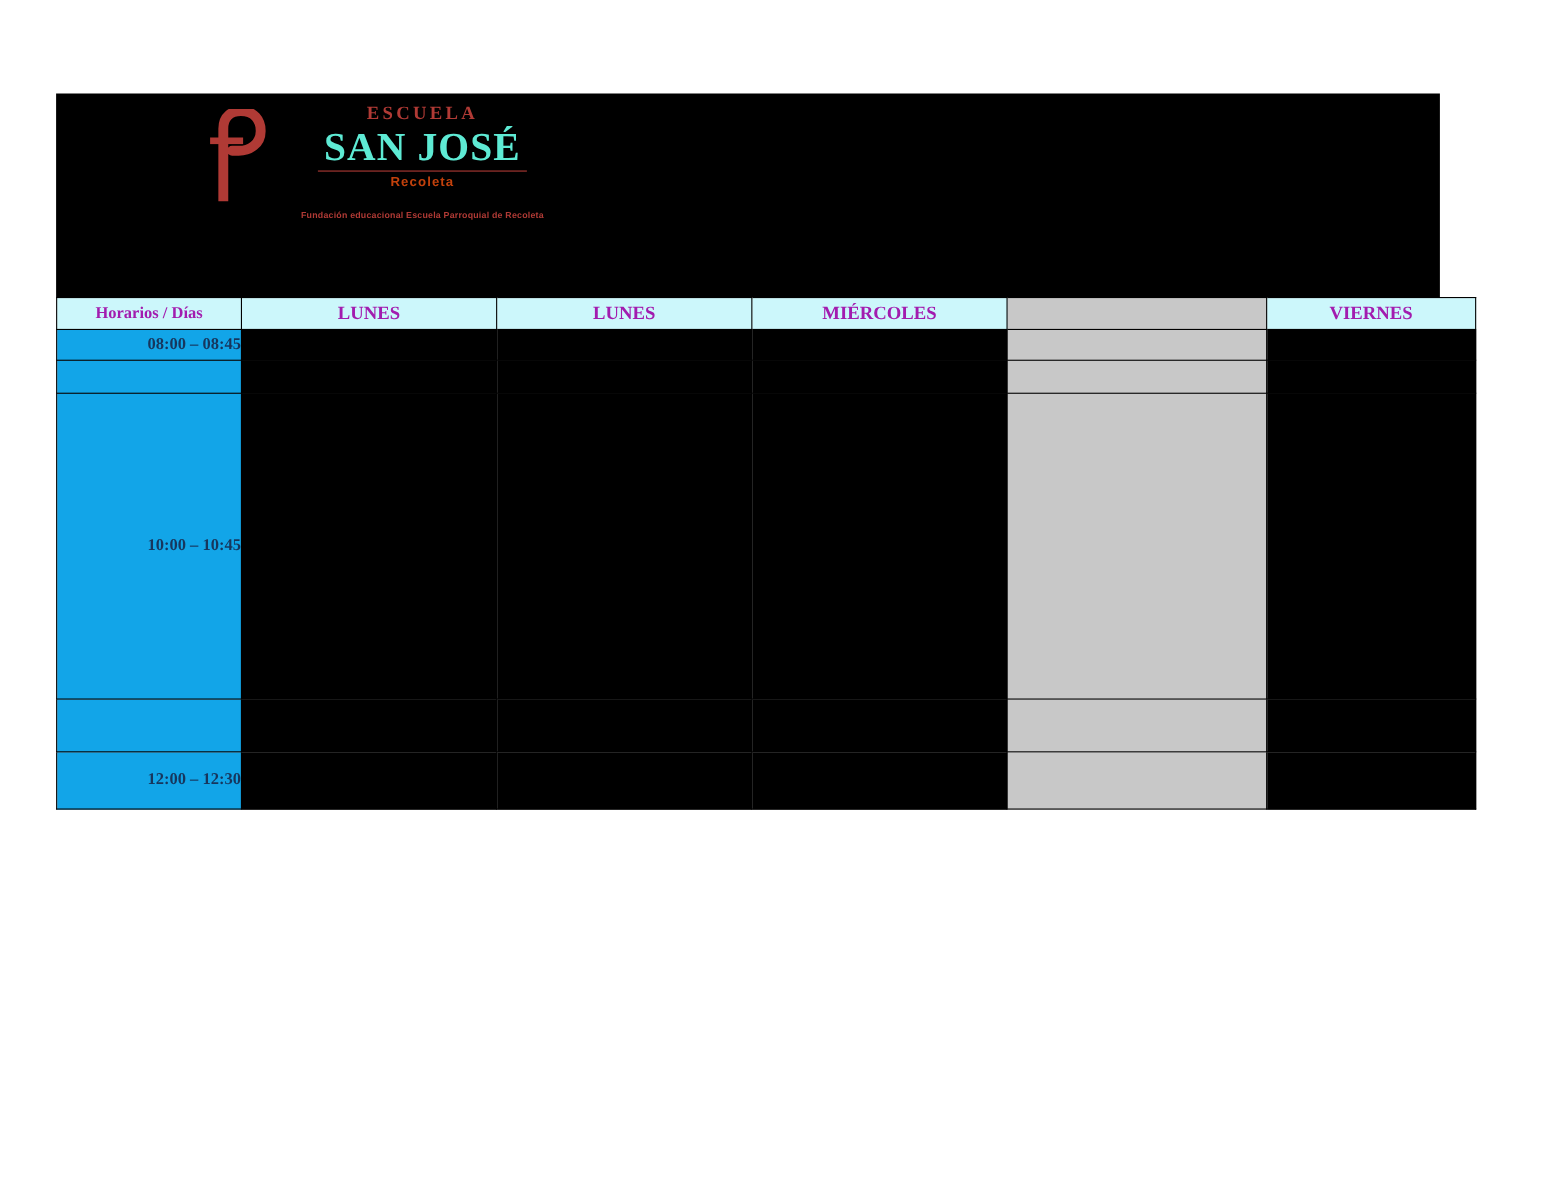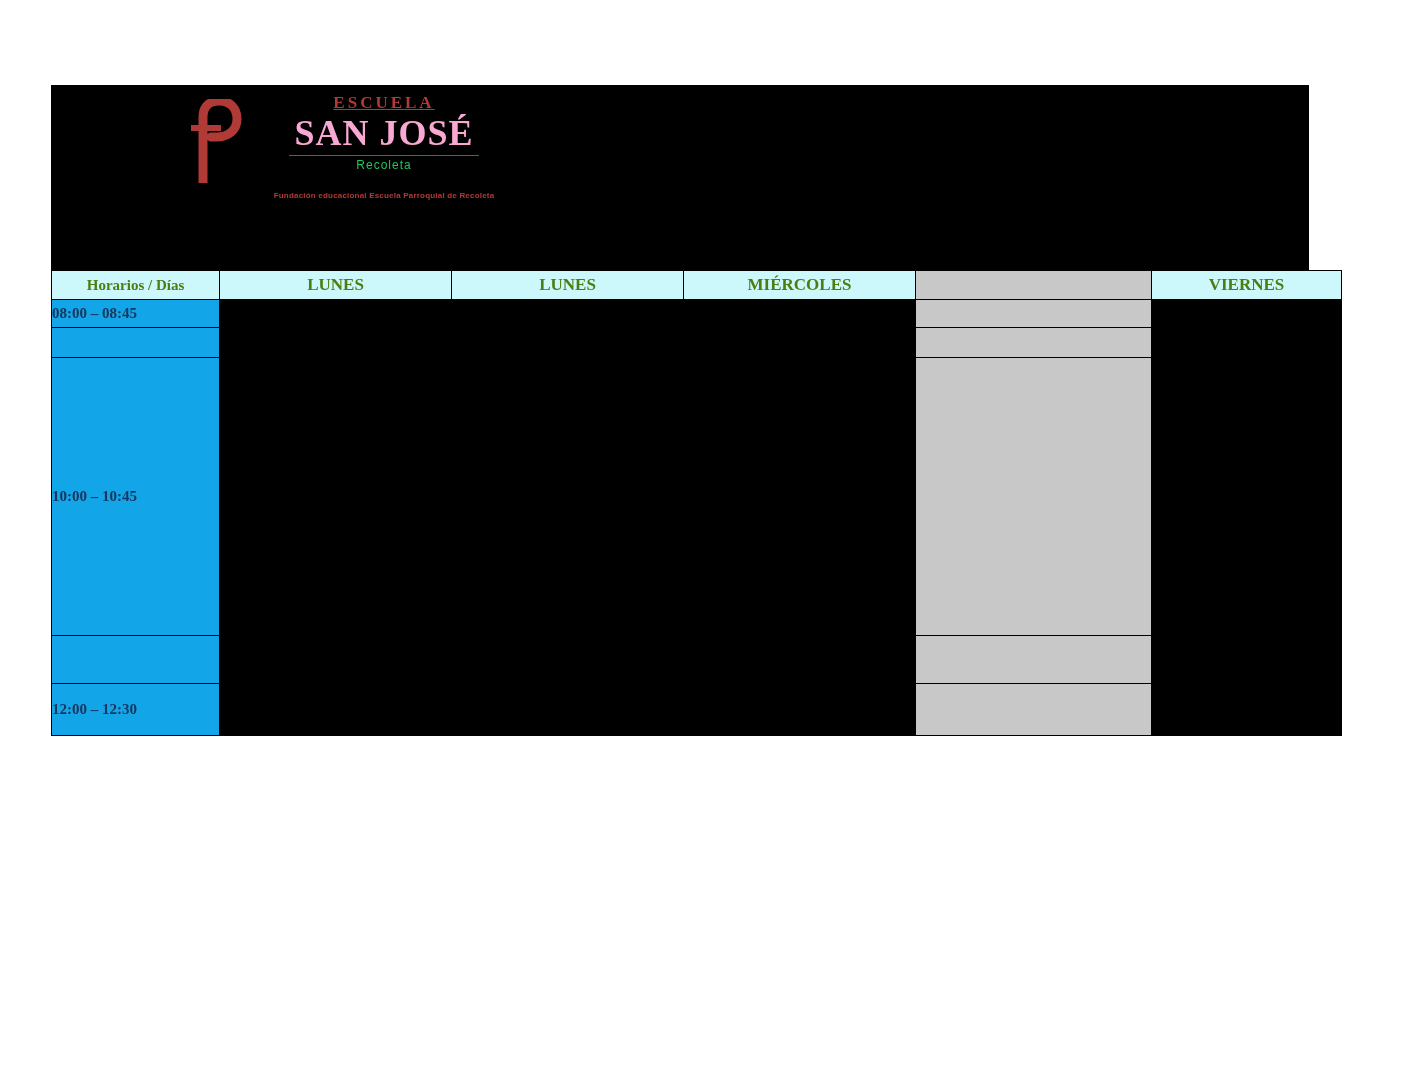--- a/index.html
+++ b/index.html
@@ -50,41 +50,40 @@
     width: 270px;
     text-align: center;
   }
   .logo-escuela {
     font-family: "Liberation Serif", serif;
     color: #b03a35;
     font-size: 17px;
     letter-spacing: 3px;
     font-weight: bold;
     line-height: 20px;
-    text-decoration: underline;
   }
   .logo-sanjose {
     font-family: "Liberation Serif", serif;
-    color: #f9a8d4;
+    color: #5eead4;
     font-size: 36px;
     letter-spacing: 1px;
     font-weight: bold;
     line-height: 40px;
   }
   .logo-rule {
     margin: 2px auto 2px auto;
     width: 190px;
     height: 1px;
     background: #b03a35;
   }
   .logo-recoleta {
     font-family: "Liberation Sans", sans-serif;
-    color: #22c55e;
+    color: #c2410c;
     font-size: 12px;
-    font-weight: normal;
+    font-weight: bold;
     letter-spacing: 1px;
     line-height: 14px;
   }
   .logo-foundation {
     font-family: "Liberation Sans", sans-serif;
     color: #b03a35;
     font-size: 8px;
     font-weight: bold;
     letter-spacing: 0.2px;
     line-height: 11px;
@@ -107,39 +106,39 @@
     vertical-align: middle;
   }
   .col-time   { width: 168px; }
   .col-day    { width: 232px; }
   .col-day-4  { width: 236px; }
   .col-day-5  { width: 190px; }
 
   .hdr {
     height: 28px;
     background: #ccf7fb;
-    color: #4d7c0f;
+    color: #a21caf;
     font-weight: bold;
     font-size: 17px;
     text-align: center;
     font-family: "Liberation Serif", serif;
   }
   .hdr-time {
     font-size: 15px;
   }
   .hdr-grey {
     background: #c8c8c8;
   }
 
   .timecell {
     background: #12a5e8;
     color: #17365d;
     font-weight: bold;
     font-size: 15px;
-    text-align: left;
+    text-align: right;
     font-family: "Liberation Serif", serif;
     vertical-align: top;
     padding-top: 3px;
   }
   .cell-black {
     background: #000000;
   }
   .cell-grey {
     background: #c8c8c8;
   }

